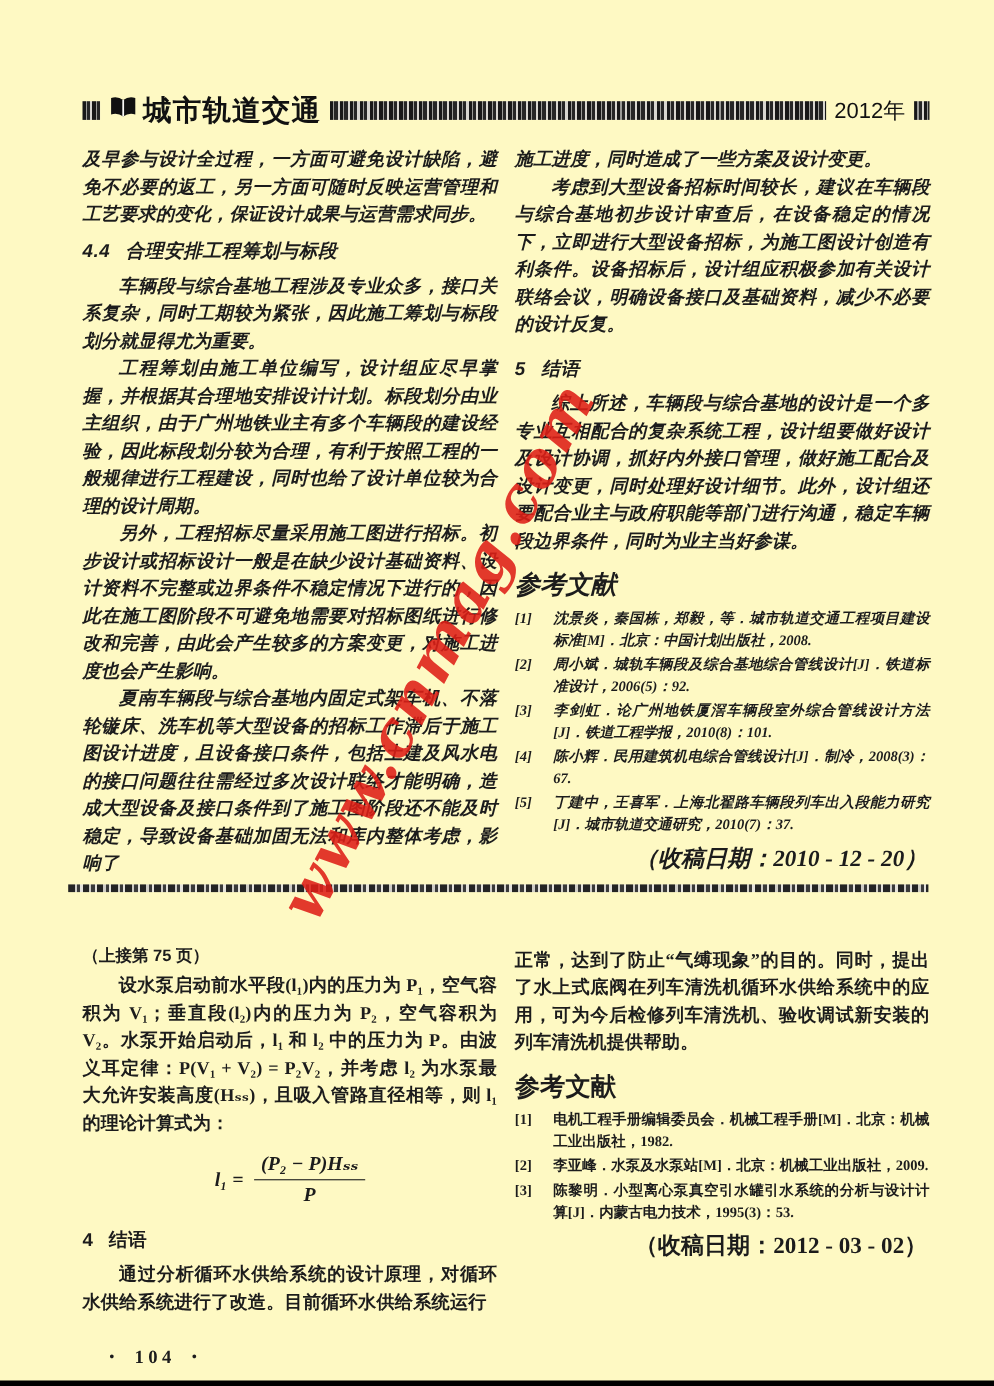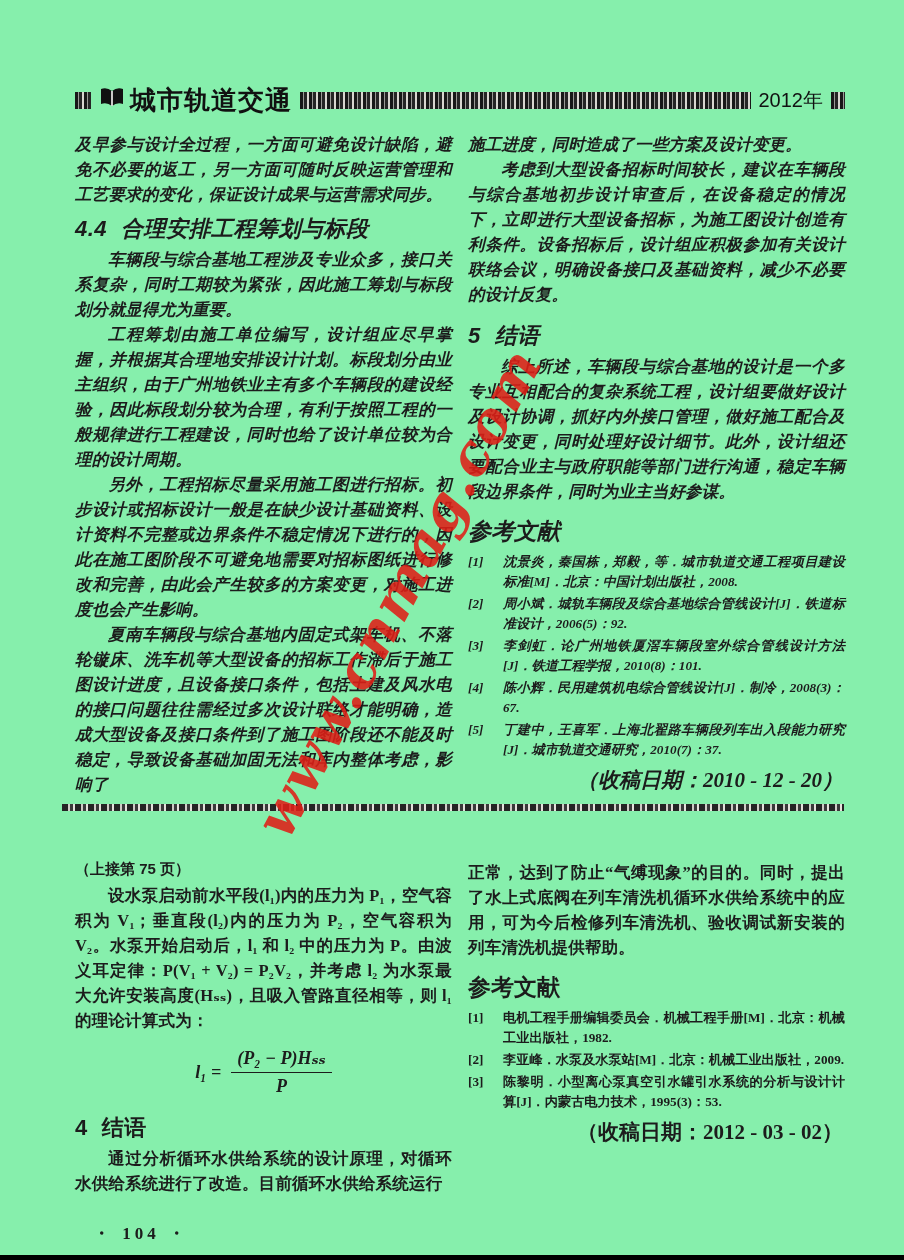--- a/index.html
+++ b/index.html
@@ -1,18 +1,18 @@
 <!DOCTYPE html>
 <html><head>
 <meta charset="utf-8">
 <style>
   html,body{margin:0;padding:0;background:#e9e9e7;}
   .page{
     position:relative;width:904px;height:1260px;margin:0 auto;
-    background:#86efac;overflow:hidden;
+    background:#fef9c3;overflow:hidden;
     font-family:"Liberation Serif","DejaVu Serif",serif;
     color:#1c1c1c;
   }
   
   .hdr{
     position:absolute;left:75px;top:86px;width:770px;height:28px;
     display:flex;align-items:center;gap:8px;
   }
   .hdr .logo{display:flex;align-items:center;gap:5px;flex:0 0 auto;}
   .hatch{height:17px;background:repeating-linear-gradient(90deg,#181818 0 3px,#9a9a96 3px 4px,#262626 4px 7px,#d8d6d0 7px 9px);}
@@ -25,21 +25,21 @@
   .hdr .year{font-size:20px;font-weight:normal;color:#111;flex:0 0 auto;
     font-family:"Liberation Sans","DejaVu Sans",sans-serif;}
   
   .cols{position:absolute;left:75px;width:770px;display:flex;gap:16px;}
   .a1{top:132px;font-style:italic;}
   .a2{top:860px;}
   .col{width:377px;flex:0 0 377px;}
   p.para{margin:0;font-size:16.5px;line-height:25px;text-align:justify;
     font-weight:600;letter-spacing:0.2px;}
   p.para.indent{text-indent:2em;}
-  h3.sec{margin:9px 0 6px 0;font-size:22px;line-height:25px;font-weight:bold;
+  h3.sec{margin:9px 0 6px 0;font-size:17px;line-height:25px;font-weight:bold;
     font-family:"Liberation Sans","DejaVu Sans",sans-serif;letter-spacing:0.5px;}
   h3.sec .snum{margin-right:14px;}
   h3.refh{margin:14px 0 8px 0;font-size:23px;line-height:26px;font-weight:bold;
     font-family:"Liberation Sans","DejaVu Sans",sans-serif;}
   .cont-note{margin:0 0 4px 0;font-size:15px;font-weight:bold;
     font-family:"Liberation Sans","DejaVu Sans",sans-serif;}
   
   .ref{display:flex;gap:9px;font-size:13.2px;line-height:20px;font-weight:600;
     text-align:justify;margin-bottom:2px;}
   .ref .rl{flex:0 0 26px;}

